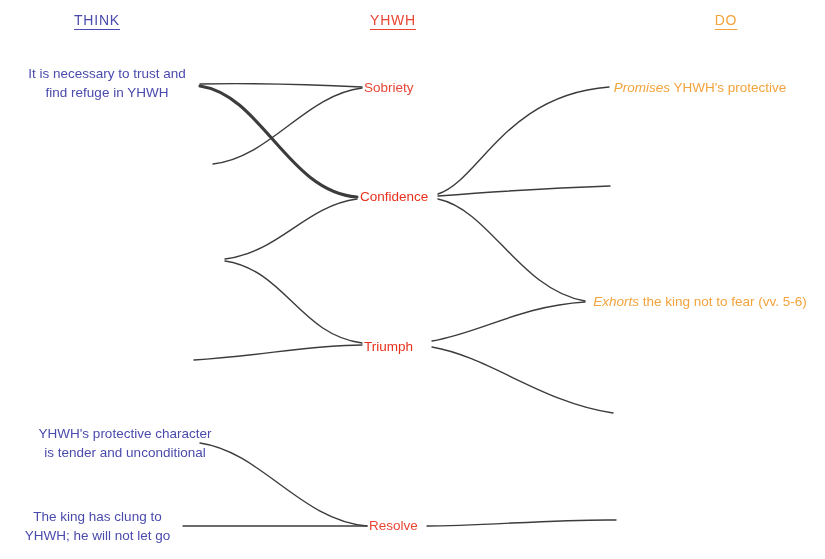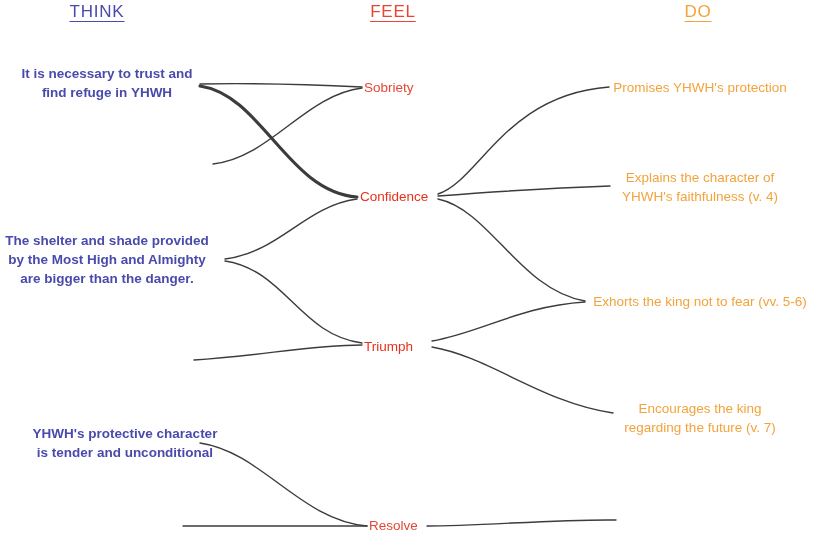--- a/index.html
+++ b/index.html
@@ -22,52 +22,52 @@
   }
   .edges path {
     fill: none;
     stroke: var(--color-edge, #3c3c3c);
     stroke-width: 1.4;
     stroke-linecap: round;
   }
   .edges path.thick { stroke-width: 3.1; }
   .col-header {
     position: absolute;
-    top: 2px;
+    top: 12px;
     transform: translateX(-50%);
-    font-size: 17px;
+    font-size: 14px;
     letter-spacing: 0.8px;
     text-decoration: underline;
     text-underline-offset: 4px;
     white-space: nowrap;
   }
   .col-header.think { color: var(--color-think, #4a4aad); }
   .col-header.feel  { color: var(--color-feel, #e74634); }
-  .col-header.do    { color: var(--color-do, #f2a33c); }
+  .col-header.do    { color: var(--color-do, #f2a33c); margin-left: 28px; }
   .node {
     position: absolute;
     font-size: 13.5px;
     line-height: 19px;
     white-space: pre-line;
     text-align: center;
   }
-  .node.think { color: var(--color-think, #4a4aad); font-weight: bold; }
+  .node.think { color: var(--color-think, #4a4aad); }
   .node.do    { color: var(--color-do, #f2a33c); }
   .feel-label {
     position: absolute;
     font-size: 13.5px;
     line-height: 19px;
     color: var(--color-feel, #e74634);
     white-space: nowrap;
   }
   .feel-label.strong {
     font-weight: 400;
     color: var(--color-feel-strong, #e8311c);
   }
-  .node .it { }
+  .node .it { font-style: italic; }
   
   .node.do { line-height: 19px; }
 </style>
 </head>
 <body>
 
 <div class="canvas">
 
   <svg class="edges" viewBox="0 0 825 559" xmlns="http://www.w3.org/2000/svg">
 
@@ -82,36 +82,31 @@
 
     <path d="M 438,194 C 480,180 505,95 609,87"></path>
     <path d="M 438,196 C 490,192 550,188 610,186"></path>
     <path d="M 438,199 C 490,210 520,290 585,301"></path>
     <path d="M 432,341 C 480,333 520,306 585,302"></path>
     <path d="M 432,347 C 490,357 540,402 613,413"></path>
     <path d="M 427,526 C 480,526 560,519 616,520"></path>
   </svg>
 
   <div class="col-header think" style="left:97px">THINK</div>
-  <div class="col-header feel" style="left:393px">FEEL</div>
+  <div class="col-header feel" style="left:393px">YHWH</div>
   <div class="col-header do" style="left:698px">DO</div>
 
   <div class="node think" style="left:2px;  top:64px;  width:210px">It is necessary to trust and
 find refuge in YHWH</div>
-  <div class="node think" style="left:2px;  top:231px; width:210px">The shelter and shade provided
-by the Most High and Almighty
-are bigger than the danger.</div>
   <div class="node think" style="left:20px;  top:424px; width:210px">YHWH's protective character
 is tender and unconditional</div>
+  <div class="node think" style="left:0px;  top:507px; width:195px">The king has clung to
+YHWH; he will not let go</div>
 
   <div class="feel-label" style="left:364px; top:78px">Sobriety</div>
   <div class="feel-label strong" style="left:360px; top:187px">Confidence</div>
   <div class="feel-label strong" style="left:364px; top:337px">Triumph</div>
   <div class="feel-label" style="left:369px; top:516px">Resolve</div>
 
-  <div class="node do" style="left:585px; top:78px;  width:230px"><span class="it">Promises</span><span> YHWH's protection</span></div>
-  <div class="node do" style="left:585px; top:168px; width:230px"><span class="it">Explains</span><span> the character of
-YHWH's faithfulness (v. 4)</span></div>
+  <div class="node do" style="left:585px; top:78px;  width:230px"><span class="it">Promises</span><span> YHWH's protective</span></div>
   <div class="node do" style="left:572px; top:292px; width:256px"><span class="it">Exhorts</span><span> the king not to fear (vv. 5-6)</span></div>
-  <div class="node do" style="left:585px; top:399px; width:230px"><span class="it">Encourages</span><span> the king
-regarding the future (v. 7)</span></div>
 
 </div>
 
 </body></html>

